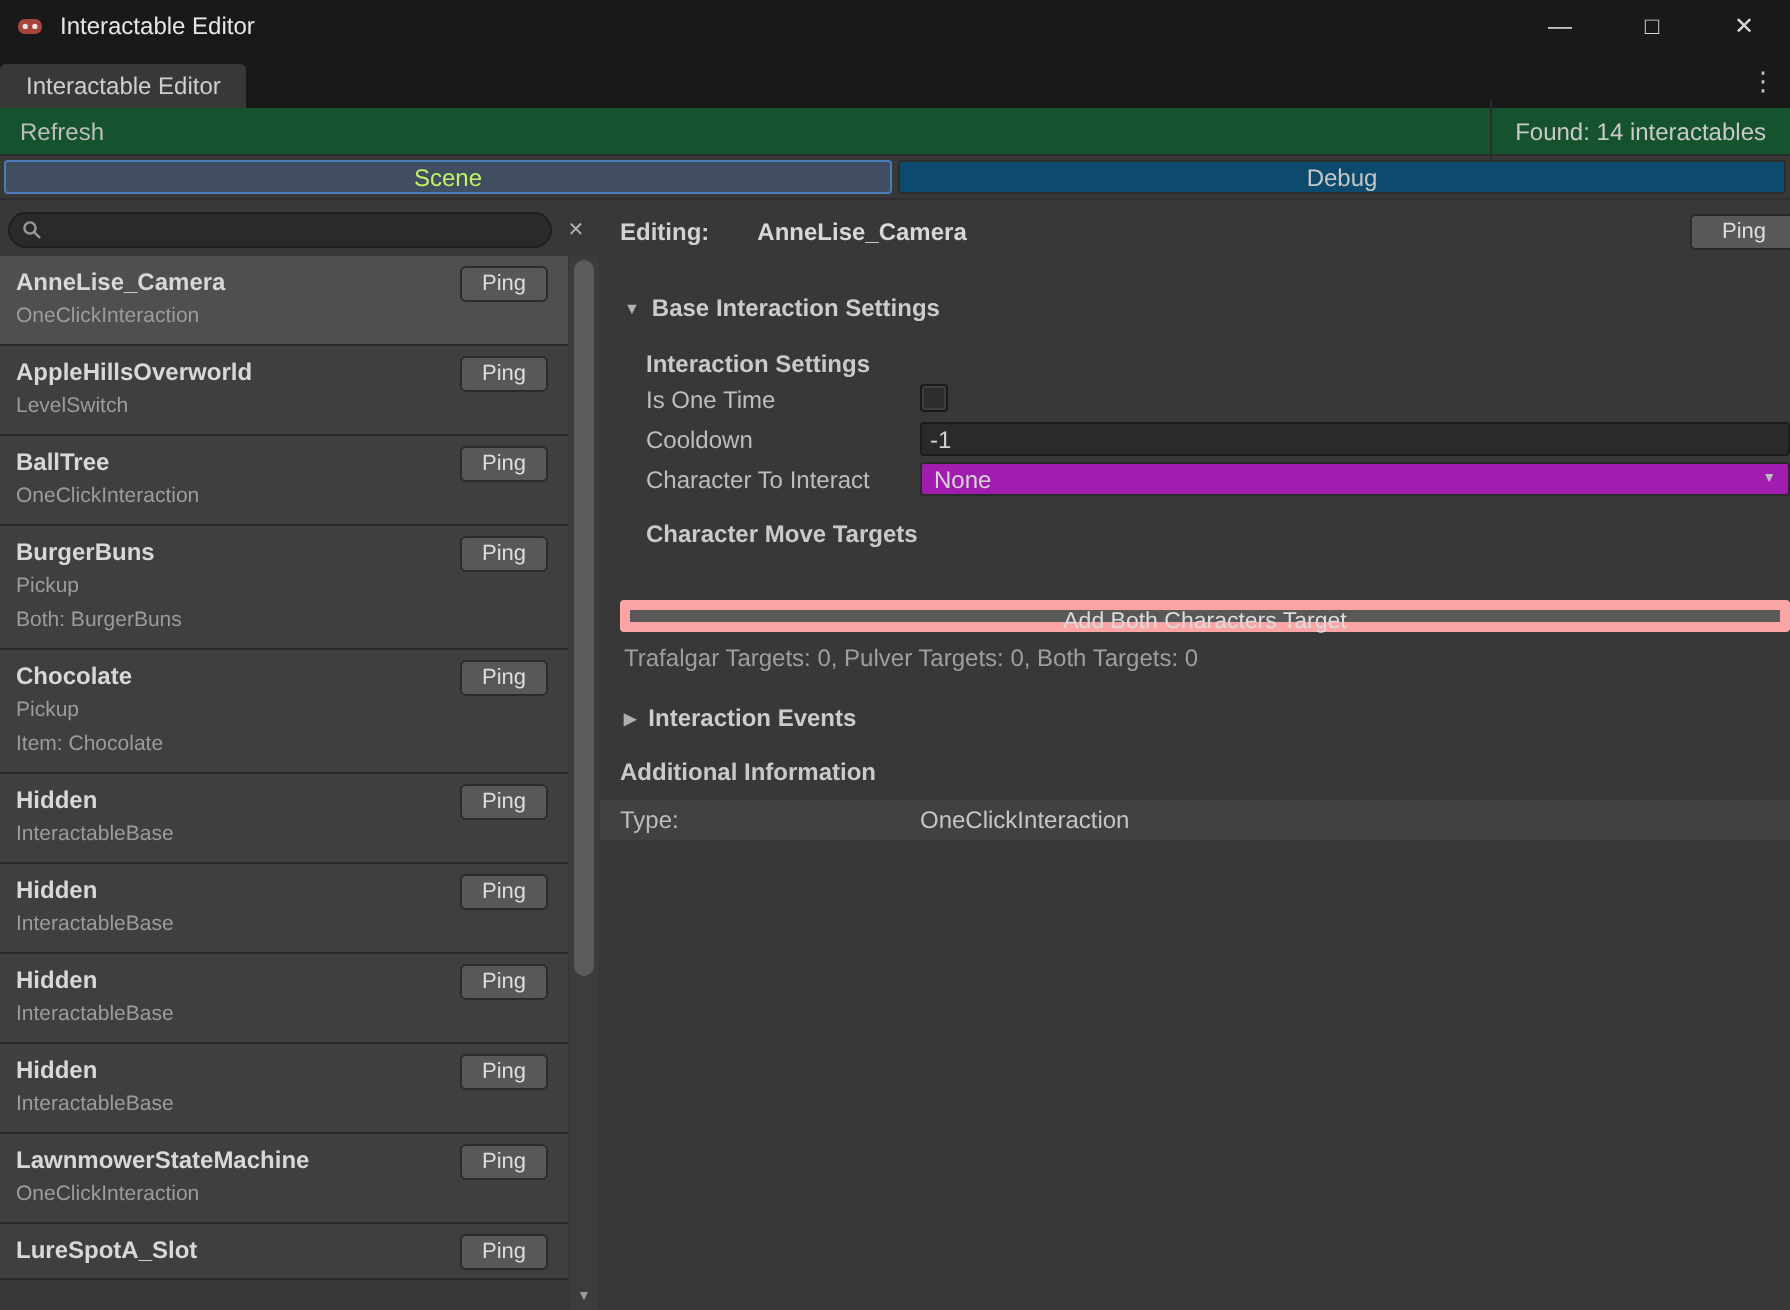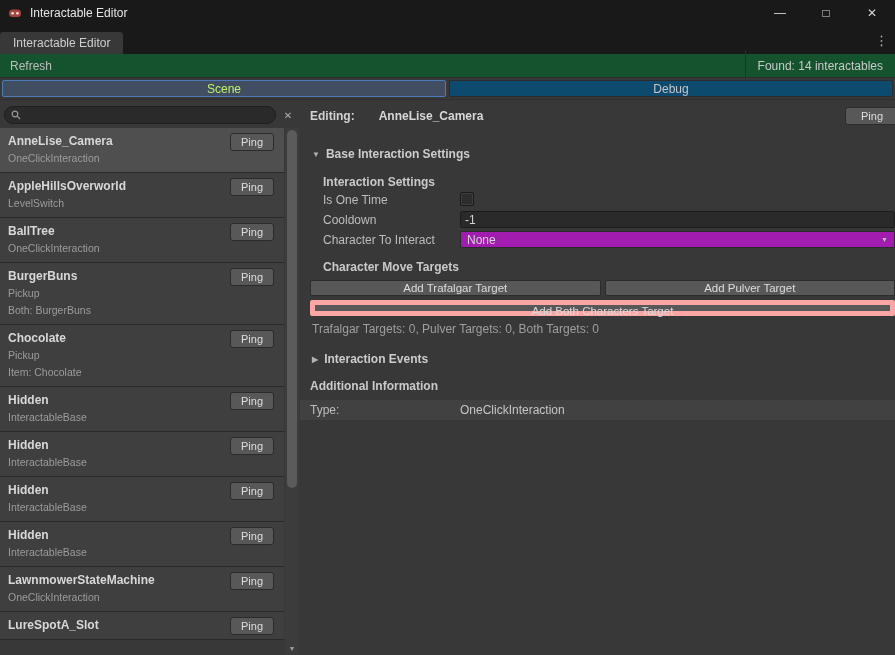--- a/index.html
+++ b/index.html
@@ -247,24 +247,20 @@
   <input class="cooldown-input" value="-1" style="">
 
   <div class="field-label lbl-character">Character To Interact</div>
   <div class="dropdown">
     <span>None</span>
     <span class="dd-arrow">▼</span>
   </div>
 
   <div class="sect-header sect-movetargets">Character Move Targets</div>
 
-  <div class="target-btn-row">
-    <button class="target-btn">Add Trafalgar Target</button>
-    <button class="target-btn">Add Pulver Target</button>
-  </div>
   <button class="both-btn">Add Both Characters Target</button>
 
   <div class="targets-summary">Trafalgar Targets: 0, Pulver Targets: 0, Both Targets: 0</div>
 
   <div class="foldout fold-events">
     <span class="tri">▶</span>
     <span>Interaction Events</span>
   </div>
 
   <div class="sect-header sect-additional">Additional Information</div>

